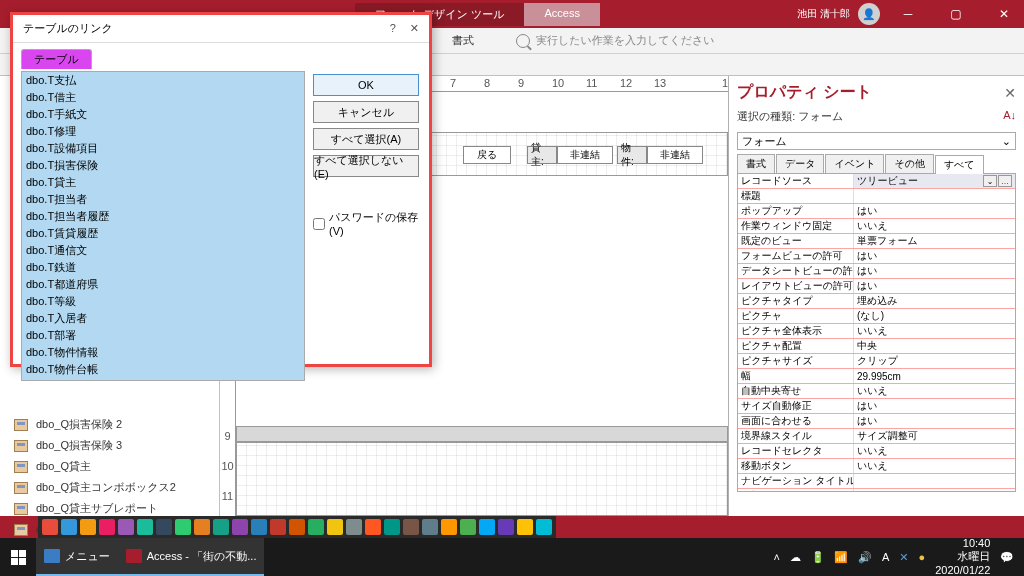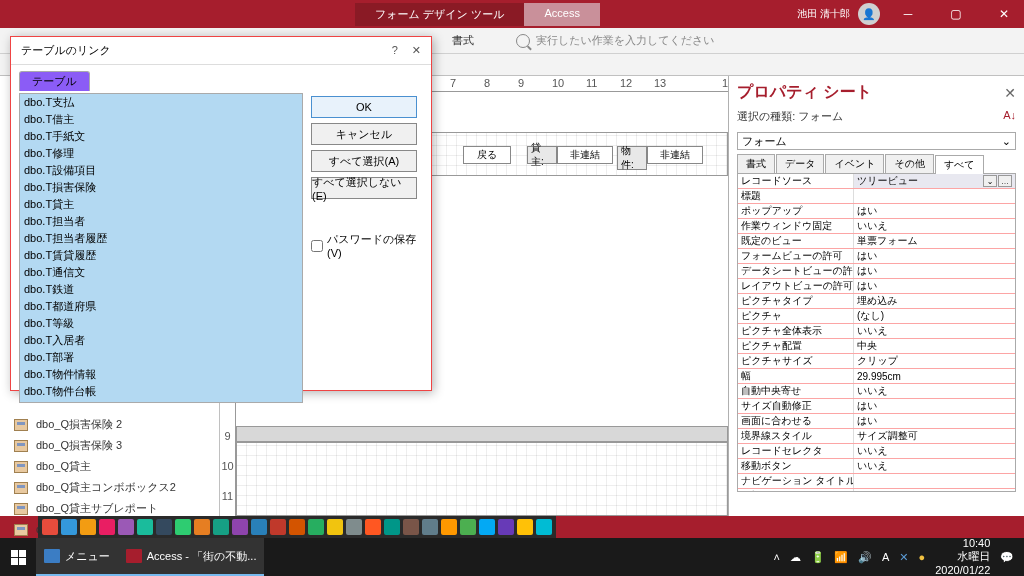--- a/index.html
+++ b/index.html
@@ -41,26 +41,26 @@
 .prop-tabs{display:flex;border-bottom:1px solid #aaa;margin:4px 8px 0}
 .prop-tab{padding:2px 8px;border:1px solid #aaa;border-bottom:none;background:#f0f0f0;margin-right:1px;font-size:10px}
 .prop-tab.active{background:#fff;position:relative;top:1px}
 .prop-grid{margin:0 8px;overflow-y:auto;height:318px;border:1px solid #aaa;border-top:none}
 .prop-row{display:flex;border-bottom:1px solid #fca5a5;height:15px}
 .prop-k{width:116px;padding:0 3px;border-right:1px solid #ddd;font-size:10px;white-space:nowrap;overflow:hidden}
 .prop-v{flex:1;padding:0 3px;font-size:10px;white-space:nowrap;overflow:hidden;display:flex;align-items:center}
 .prop-row:first-child .prop-v{background:#e8e8f0}
 .prop-build{display:flex;gap:1px;margin-left:auto}
 .prop-build div{width:14px;height:12px;border:1px solid #999;background:#f0f0f0;font-size:8px;display:flex;align-items:center;justify-content:center}
-.dialog{position:absolute;left:10px;top:36px;width:422px;height:355px;background:#fff;border:1px solid #ef4444;box-shadow:2px 2px 10px rgba(0,0,0,.3);z-index:100}
+.dialog{position:absolute;left:10px;top:12px;width:422px;height:355px;background:#fff;border:3px solid #ef4444;box-shadow:2px 2px 10px rgba(0,0,0,.3);z-index:100}
 .dlg-titlebar{display:flex;justify-content:space-between;align-items:center;padding:6px 10px;border-bottom:1px solid #ddd}
 .dlg-title{font-size:11px}
 .dlg-ctrls{display:flex;gap:14px;font-size:13px;color:#555}
 .dlg-tabs{display:flex;margin:6px 8px 0}
-.dlg-tab{border:1px solid #aaa;border-bottom:none;padding:2px 12px;background:#8b5cf6;border-radius:3px 3px 0 0;font-size:11px}
+.dlg-tab{border:1px solid #aaa;border-bottom:none;padding:2px 12px;background:#d946ef;border-radius:3px 3px 0 0;font-size:11px}
 .dlg-body{display:flex;padding:2px 8px 8px;gap:8px}
 .dlg-list{width:284px;height:310px;border:1px solid #aaa;overflow-y:scroll;background:#fff}
 .dlg-list-item{padding:1px 4px;font-size:11px;background:#b3d9f2;border-bottom:0}
 .dlg-buttons{display:flex;flex-direction:column;gap:5px;width:106px;padding-top:3px}
 .dlg-btn{height:22px;border:1px solid #888;background:#f0f0f0;font-size:11px;display:flex;align-items:center;justify-content:center}
 .dlg-btn.primary{border:1px solid #4a90d0;background:#e8f2fb}
 .dlg-check{display:flex;align-items:center;gap:4px;margin-top:28px;font-size:11px}
 .dlg-check input{width:12px;height:12px}
 .taskbar{position:absolute;bottom:0;left:0;right:0;height:38px;background:#1a1a1a;display:flex;align-items:center;z-index:200}
 .tb-start{width:36px;height:38px;display:flex;align-items:center;justify-content:center;color:#fff}
@@ -151,21 +151,21 @@
       <span>9</span>
       <span>10</span>
       <span>11</span>
     </div>
   <div class="form-design">
     <div style="height:40px"></div>
     <div class="grid-area" style="height:44px">
       <div class="fc" style="left:226px;top:13px;width:48px;height:18px">戻る</div>
       <div class="fc" style="left:290px;top:13px;width:30px;height:18px;background:#e8e8e8">貸主:</div>
       <div class="fc" style="left:320px;top:13px;width:56px;height:18px">非連結</div>
-      <div class="fc" style="left:380px;top:13px;width:30px;height:24px;background:#e8e8e8">物件:</div>
+      <div class="fc" style="left:380px;top:13px;width:30px;height:18px;background:#e8e8e8">物件:</div>
       <div class="fc" style="left:410px;top:13px;width:56px;height:18px">非連結</div>
     </div>
     <div style="height:250px"></div>
     <div class="section-hdr"></div>
     <div class="grid-area" style="height:74px"></div>
   </div>
 </div>
 
 <div class="prop-sheet">
   <div class="prop-header">

